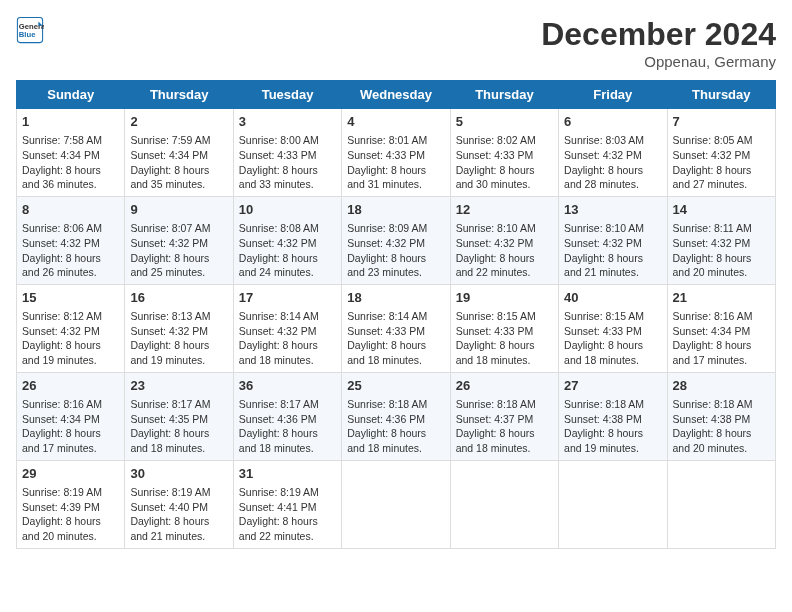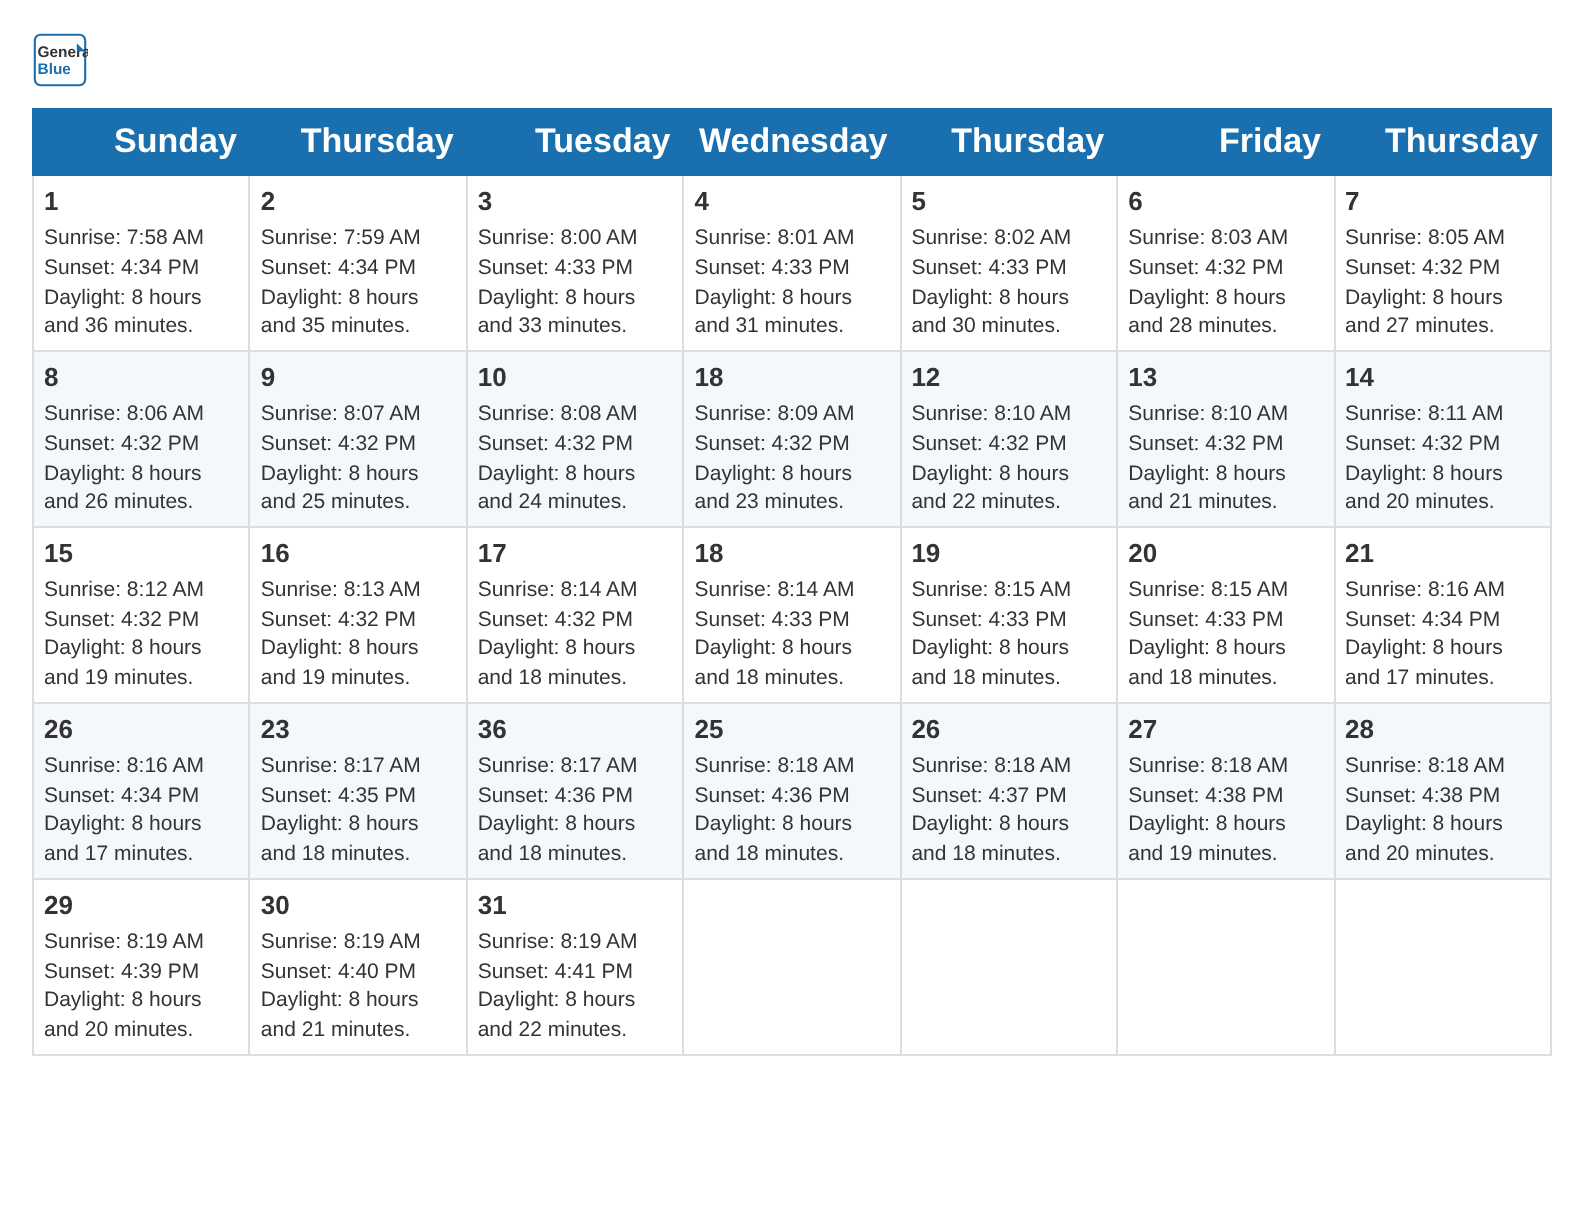--- a/index.html
+++ b/index.html
@@ -38,23 +38,23 @@
       color: #555;
     }
     table {
       width: 100%;
       border-collapse: collapse;
       font-size: 11px;
     }
     thead th {
       background-color: #1a6faf;
       color: #fff;
-      text-align: right;
+      text-align: center;
       padding: 6px 6px;
-      font-size: 17px;
+      font-size: 13px;
       font-weight: bold;
       border: 1px solid #1a6faf;
     }
     tbody td {
       border: 1px solid #ddd;
       vertical-align: top;
       padding: 4px 5px;
       width: calc(100%/7);
       min-height: 70px;
       color: #333;
@@ -85,20 +85,24 @@
 
 <div class="header-area">
   <div class="logo">
     <svg class="logo-icon" viewBox="0 0 40 40">
       <rect x="2" y="2" width="36" height="36" rx="4" fill="#fff" stroke="#1a6faf" stroke-width="1.5"></rect>
       <text x="4" y="18" font-size="11" font-weight="bold" fill="#333" font-family="Arial">General</text>
       <text x="4" y="30" font-size="11" font-weight="bold" fill="#1a6faf" font-family="Arial">Blue</text>
       <polygon points="32,8 38,14 32,14" fill="#1a6faf"></polygon>
     </svg>
   </div>
+  <div class="title-area">
+    <div class="month-title">December 2024</div>
+    <div class="location">Oppenau, Germany</div>
+  </div>
 </div>
 
 <table>
   <thead>
     <tr id="header-row">
         <th>Sunday</th>
         <th>Thursday</th>
         <th>Tuesday</th>
         <th>Wednesday</th>
         <th>Thursday</th>
@@ -182,21 +186,21 @@
         </td>
         <td>
           <span class="day-num">18</span>
           <div class="cell-text">Sunrise: 8:14 AM<br>Sunset: 4:33 PM<br>Daylight: 8 hours<br>and 18 minutes.</div>
         </td>
         <td>
           <span class="day-num">19</span>
           <div class="cell-text">Sunrise: 8:15 AM<br>Sunset: 4:33 PM<br>Daylight: 8 hours<br>and 18 minutes.</div>
         </td>
         <td>
-          <span class="day-num">20</span>
+          <span class="day-num">40</span>
           <div class="cell-text">Sunrise: 8:15 AM<br>Sunset: 4:33 PM<br>Daylight: 8 hours<br>and 18 minutes.</div>
         </td>
         <td>
           <span class="day-num">21</span>
           <div class="cell-text">Sunrise: 8:16 AM<br>Sunset: 4:34 PM<br>Daylight: 8 hours<br>and 17 minutes.</div>
         </td>
       </tr>
       <tr>
         <td>
           <span class="day-num">26</span>

